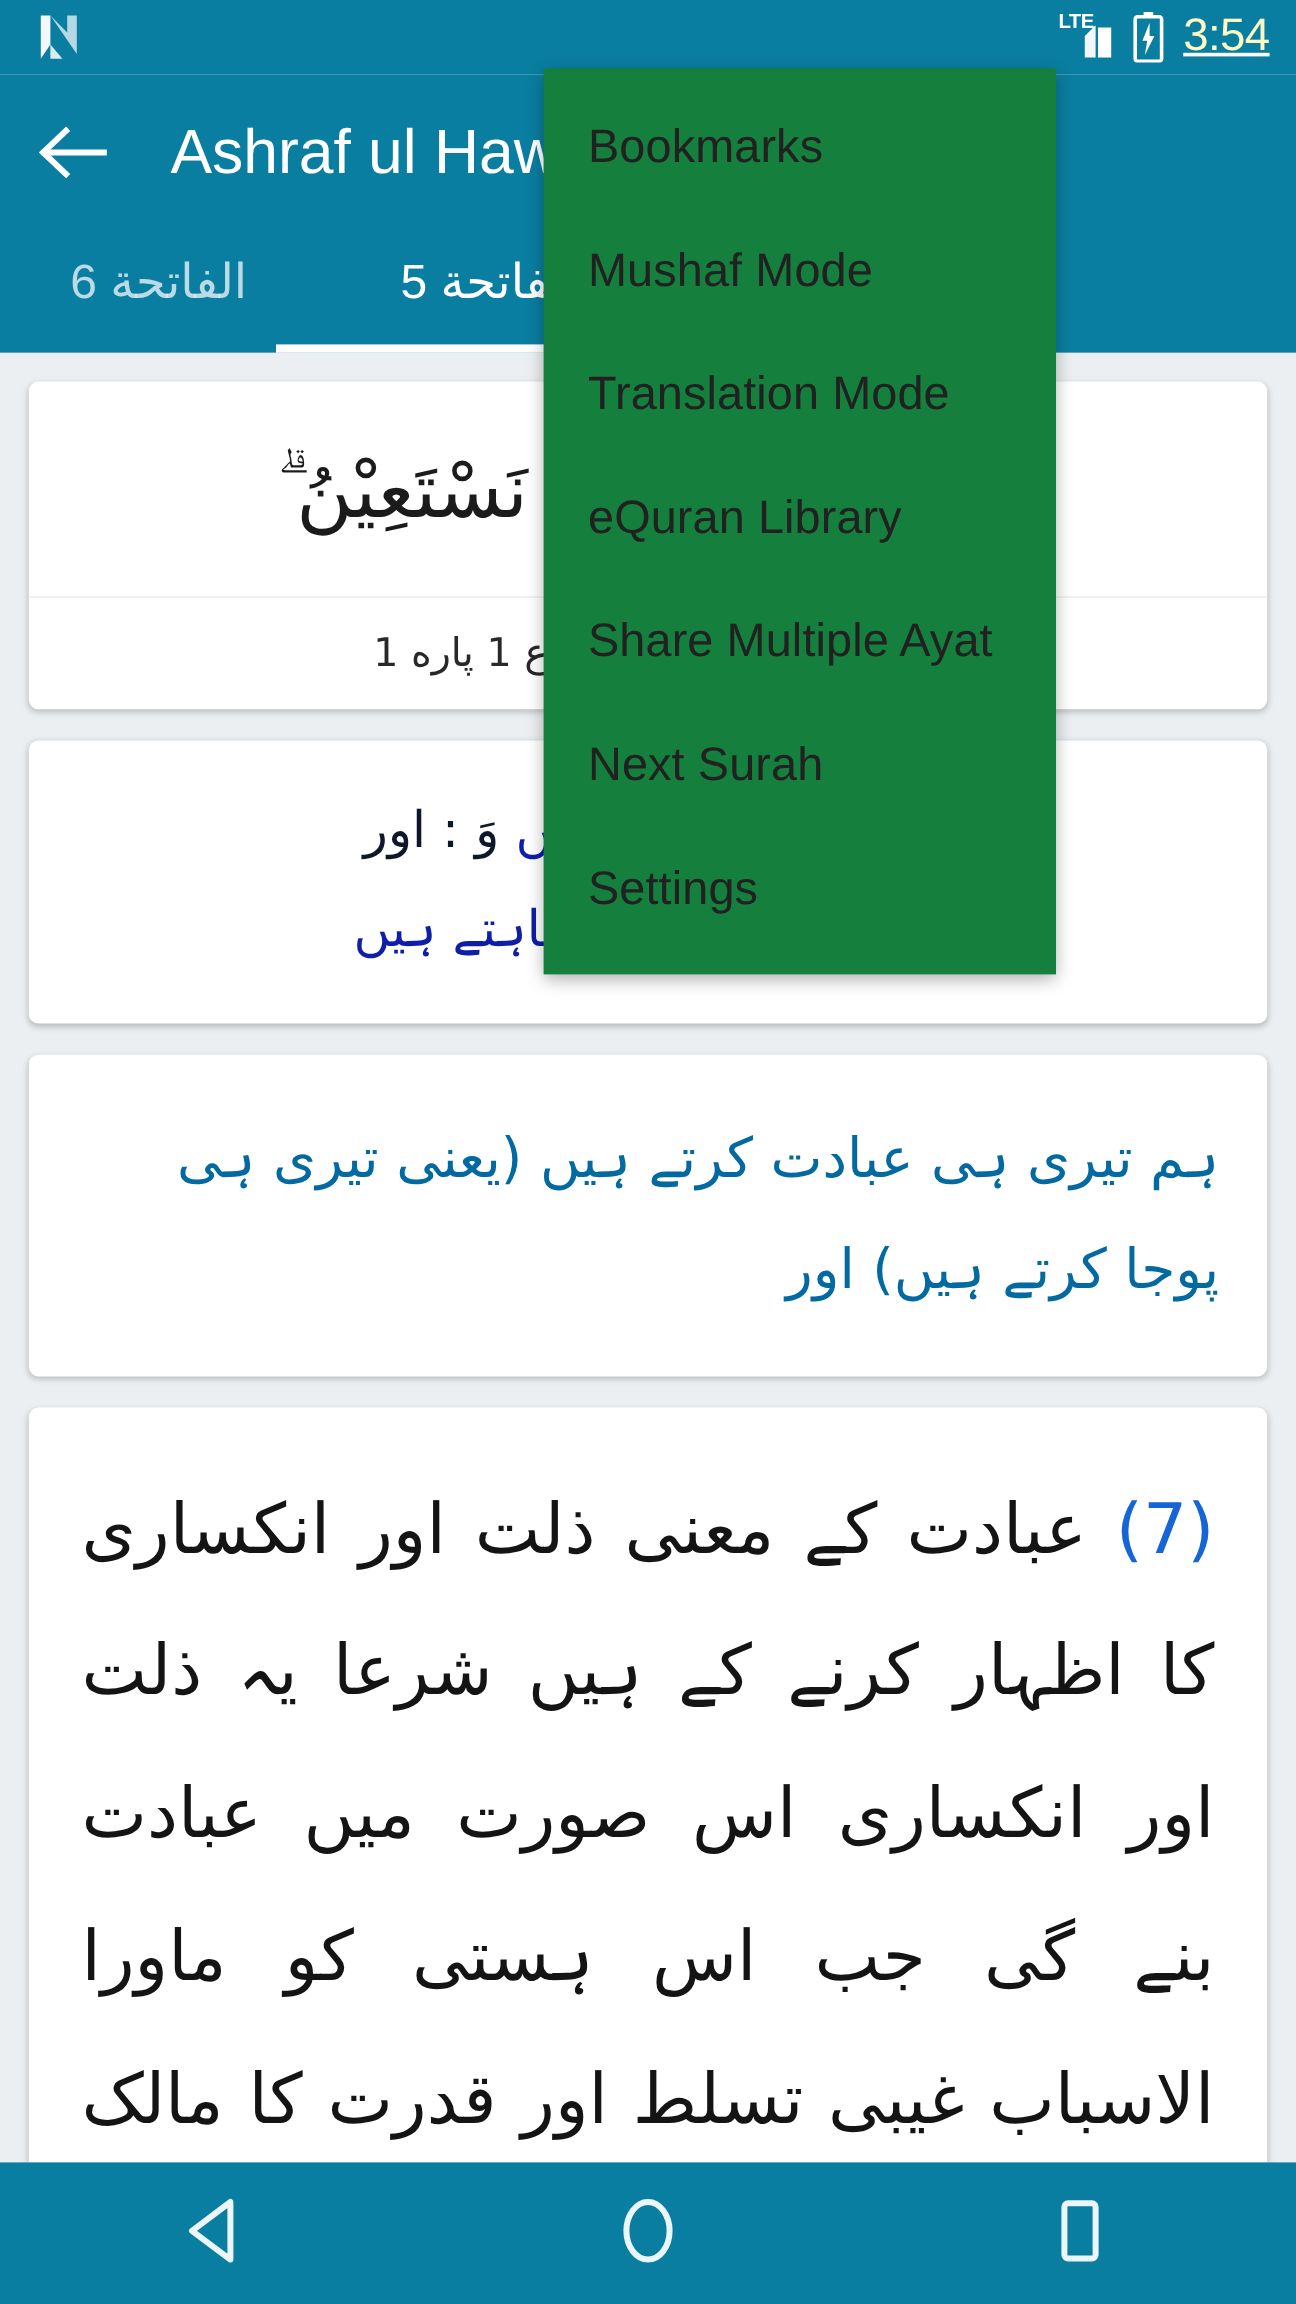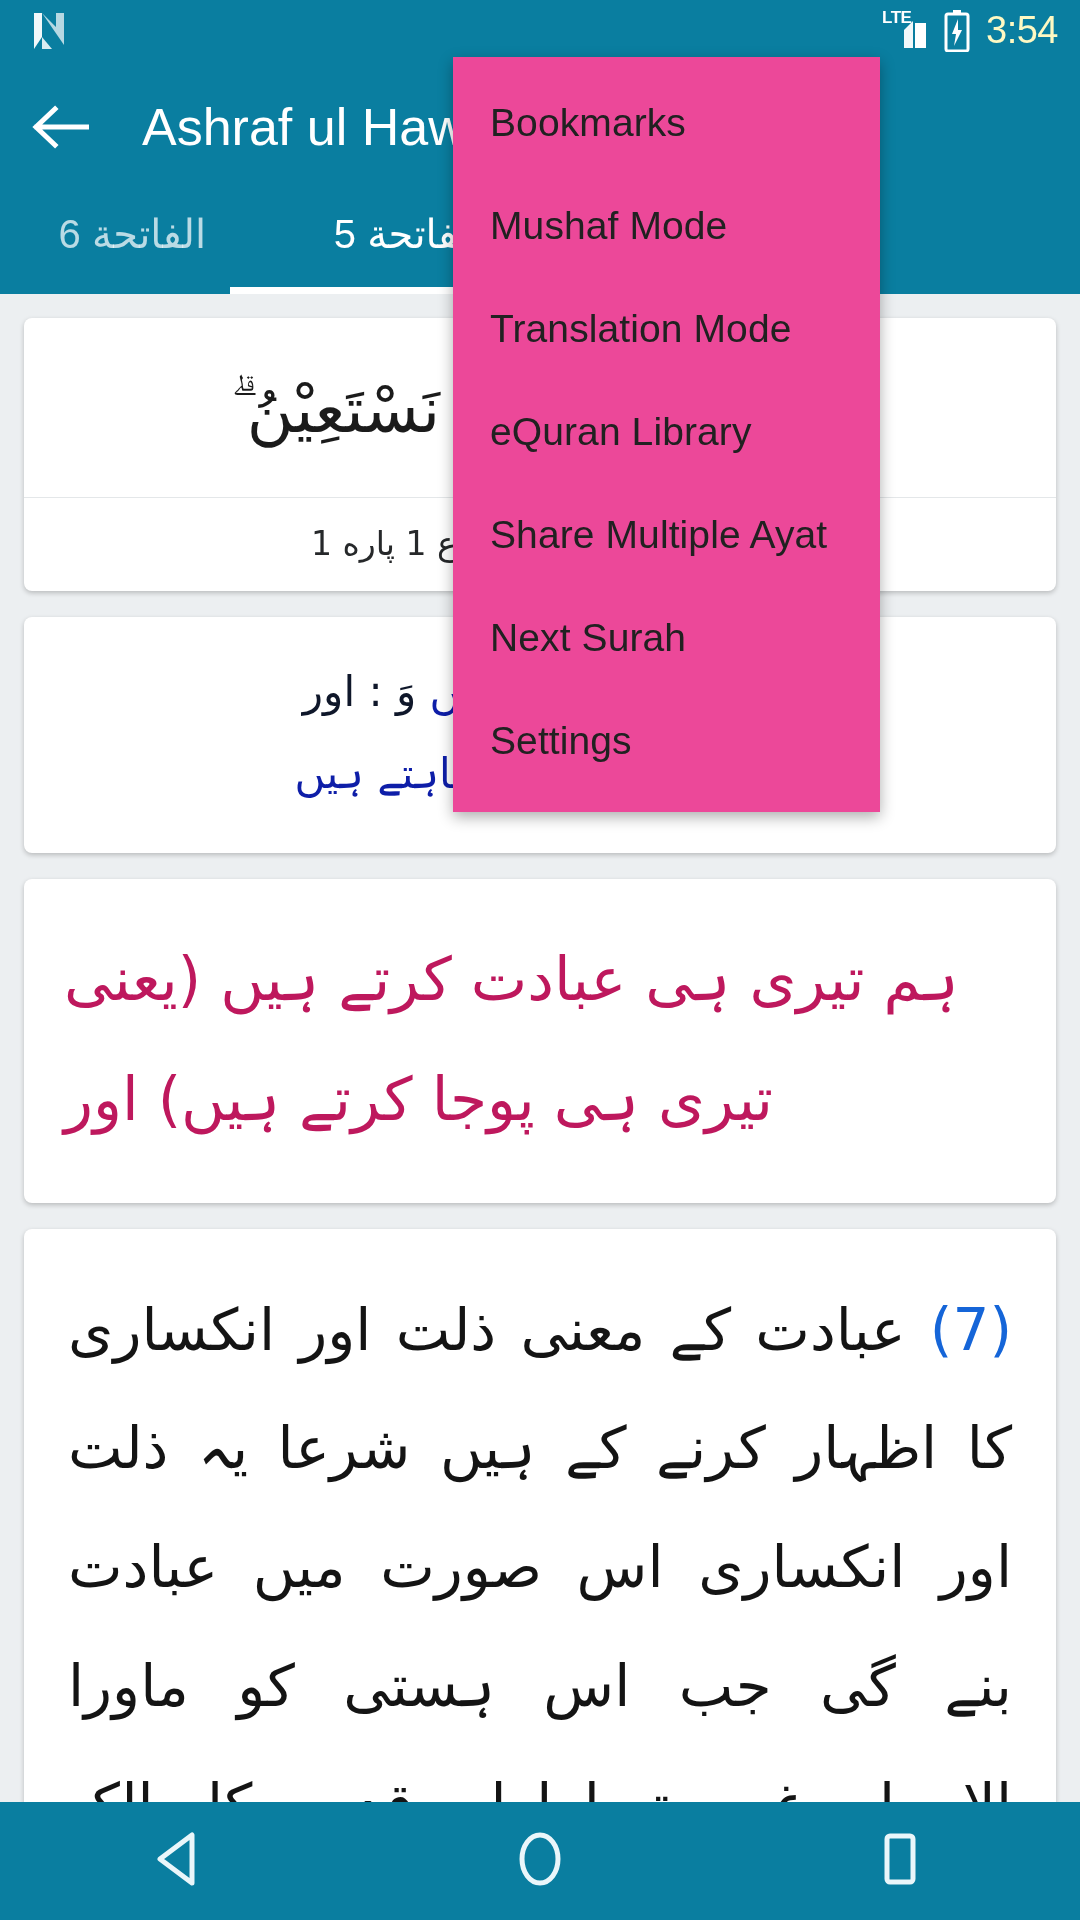--- a/index.html
+++ b/index.html
@@ -29,20 +29,21 @@
     align-items: center;
     padding: 0 22px 0 32px;
     color: #ffffff;
   }
   #status-bar .left { display: flex; align-items: center; }
   #status-bar .spacer { flex: 1 1 auto; }
   #status-bar .right {
     display: flex;
     align-items: center;
     gap: 16px;
+    text-decoration: underline;
   }
   .n-logo { width: 34px; height: 40px; display: block; }
   .lte-wrap {
     position: relative;
     width: 46px; height: 40px;
     display: flex; align-items: flex-end;
   }
   .lte-label {
     position: absolute;
     top: -2px; left: 0;
@@ -182,46 +183,46 @@
     color: #0e1ea8;
     white-space: nowrap;
   }
   .wbw .ar { color: #d81313; }
   .wbw .sep { color: #0f172a; }
 
   
   .translation {
     padding: 40px 40px 44px 40px;
     direction: rtl;
-    text-align: left;
-    font-family: "DejaVu Sans", "Liberation Sans", sans-serif;
-    font-size: 60px;
+    text-align: right;
+    font-family: "DejaVu Sans", "Liberation Sans", sans-serif;
+    font-size: 46px;
     line-height: 2.0;
-    color: #be185d;
+    color: #0369a1;
   }
 
   
   .tafsir {
     padding: 42px 44px 40px 44px;
     direction: rtl;
     text-align: justify;
     font-family: "DejaVu Sans", "Liberation Sans", sans-serif;
     font-size: 58px;
     line-height: 2.05;
     color: #141414;
   }
   .tafsir .num { color: #1565d8; }
 
   
   #overflow-menu {
     position: absolute;
     top: 57px;
     left: 453px;
     width: 427px;
-    background: #ec4899;
+    background: #15803d;
     box-shadow: 0 5px 14px rgba(0,0,0,0.32);
     padding: 14px 0 20px 0;
     z-index: 30;
   }
   .menu-item {
     height: 103px;
     display: flex;
     align-items: center;
     padding-left: 37px;
     font-size: 39px;

